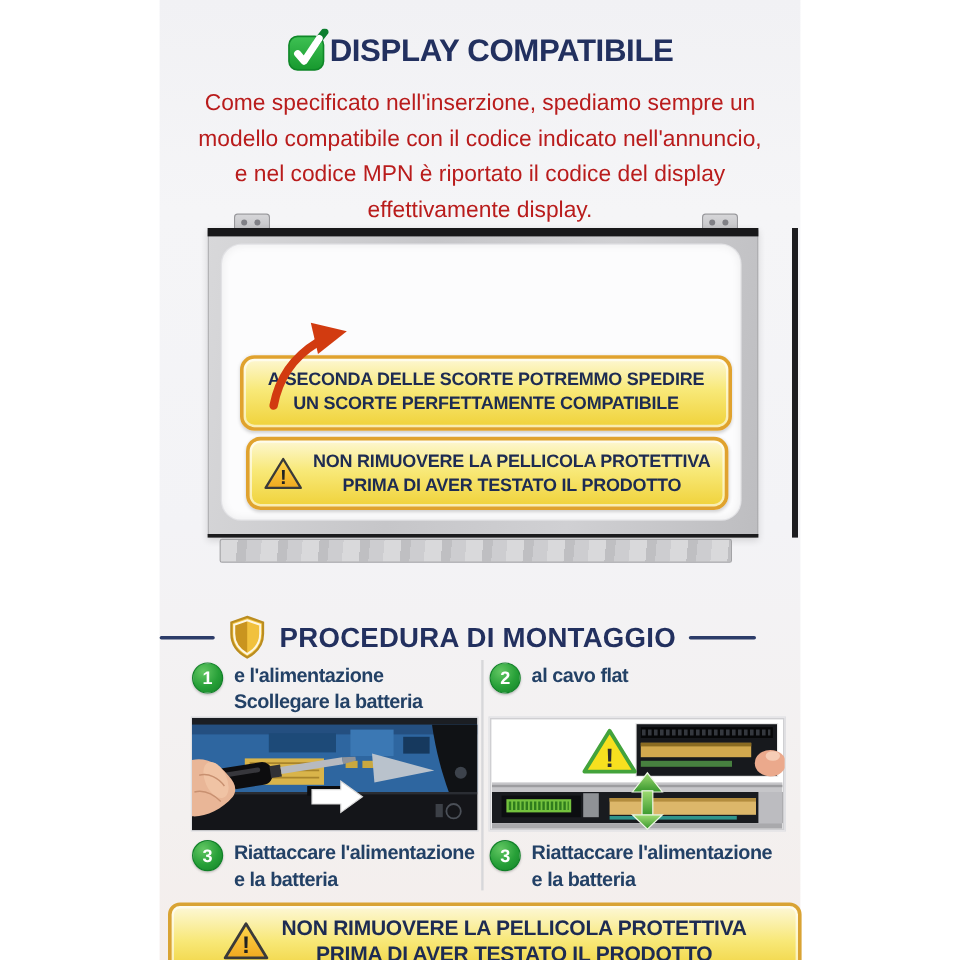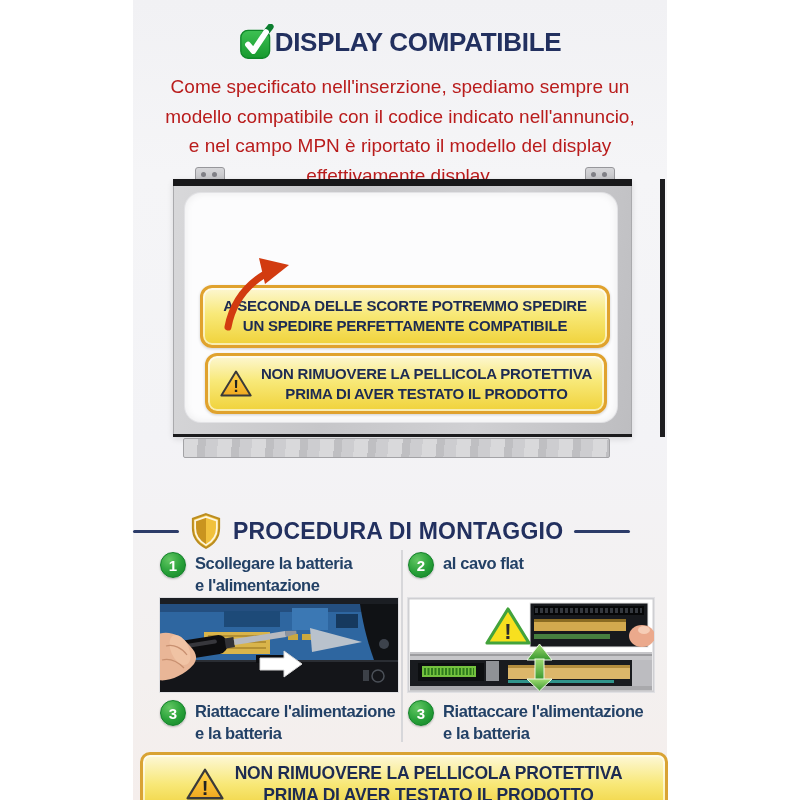--- a/index.html
+++ b/index.html
@@ -11,21 +11,21 @@
   
   .header-row{position:absolute;left:133px;top:24px;width:534px;display:flex;align-items:center;justify-content:center;}
   .page-title{font-size:26px;font-weight:bold;color:#22305f;letter-spacing:-0.3px;}
 
   
   .intro{position:absolute;left:145px;top:72px;width:510px;text-align:center;
     font-size:19px;line-height:29.5px;color:#b91c1c;}
   .intro div{white-space:nowrap;}
 
   
-  .panel{position:absolute;left:173px;top:167px;width:492px;height:290px;}
+  .panel{position:absolute;left:173px;top:178px;width:492px;height:290px;}
   .bracket{position:absolute;width:28px;height:15px;top:0;
     background:linear-gradient(#d6d6d9,#bfbfc2);border:1px solid #97979b;border-radius:3px 3px 0 0;}
   .bracket .hole{position:absolute;top:4px;width:5px;height:5px;border-radius:50%;background:#808086;}
   .panel-body{position:absolute;left:0;top:12px;width:459px;height:258px;border-radius:3px;
     background:linear-gradient(100deg,#d8d8da 0%,#c6c6c9 38%,#d0d0d3 68%,#bdbdc0 100%);
     box-shadow:inset 0 0 0 1px #aaaaad, 0 2px 6px rgba(0,0,0,.12);}
   .panel-topstrip{position:absolute;left:0;top:12px;width:459px;height:7px;background:#18181a;}
   .panel-rightedge{position:absolute;right:0;top:12px;width:5px;height:258px;background:#1d1d20;}
   .screen{position:absolute;left:12px;top:26px;width:432px;height:229px;border-radius:16px;
     background:#fcfcfd;box-shadow:inset 0 0 8px rgba(0,0,0,.07), 0 0 0 1px #e2e2e5;}
@@ -83,21 +83,21 @@
       <rect x="2" y="7" width="32" height="31" rx="8" fill="url(#gk)" stroke="#0f8728" stroke-width="1.5"></rect>
       <path d="M28 12 L35 3" stroke="#0c7e2f" stroke-width="7" stroke-linecap="round" fill="none"></path>
       <path d="M10 23 L16 30 L30 9" stroke="#ffffff" stroke-width="6.5" fill="none" stroke-linecap="round" stroke-linejoin="round"></path>
     </svg>
     <span class="page-title">DISPLAY COMPATIBILE</span>
   </div>
 
   <div class="intro">
     <div>Come specificato nell'inserzione, spediamo sempre un</div>
     <div>modello compatibile con il codice indicato nell'annuncio,</div>
-    <div>e nel campo MPN è riportato il modello del display</div>
+    <div>e nel codice MPN è riportato il codice del display</div>
     <div>effettivamente display.</div>
   </div>
 
   <div class="panel">
     <div class="bracket" style="left:22px;">
       <div class="hole" style="left:5px;"></div>
         <div class="hole" style="left:16px;"></div>
     </div>
     <div class="bracket" style="left:412px;">
       <div class="hole" style="left:5px;"></div>
@@ -110,21 +110,21 @@
     <div class="panel-blackline"></div>
     <div class="foil"></div>
 
     <svg class="red-arrow" width="85" height="80" viewBox="0 0 85 80">
       <path d="M13 76 C17 55 27 37 50 23" fill="none" stroke="#d23b10" stroke-width="7" stroke-linecap="round"></path>
       <polygon points="44,7 74,14 50,33" fill="#d23b10"></polygon>
     </svg>
 
     <div class="note note-stock">
       <div>A SECONDA DELLE SCORTE POTREMMO SPEDIRE</div>
-      <div>UN SPEDIRE PERFETTAMENTE COMPATIBILE</div>
+      <div>UN SCORTE PERFETTAMENTE COMPATIBILE</div>
     </div>
 
     <div class="note note-film">
       <svg width="32" height="29" viewBox="0 0 36 32">
         <defs>
             <linearGradient id="wt1" x1="0" y1="0" x2="0" y2="1">
           <stop offset="0" stop-color="#ffd94e"></stop>
               <stop offset="1" stop-color="#f0a81f"></stop>
             </linearGradient>
           </defs>
@@ -145,22 +145,22 @@
       <path d="M17 5 L17 35 C10 31 5.5 25.5 5.5 17 V9 Z" fill="#c9941f"></path>
       <path d="M17 5 L28.5 9 V17 C28.5 25.5 24 31 17 35 C10 31 5.5 25.5 5.5 17 V9 Z" fill="none" stroke="#fdf6e0" stroke-width="1.8"></path>
     </svg>
     <span class="proc-title">PROCEDURA DI MONTAGGIO</span>
     <div class="rule r"></div>
   </div>
 
   <div class="step" style="left:160px;top:552px;">
     <div class="badge">1</div>
     <div class="step-text">
+      <div>e l'alimentazione</div>
       <div>Scollegare la batteria</div>
-      <div>e l'alimentazione</div>
     </div>
   </div>
   <div class="step" style="left:408px;top:552px;">
     <div class="badge">2</div>
     <div class="step-text">
       <div>al cavo flat</div>
     </div>
   </div>
 
   <div class="col-divider"></div>

